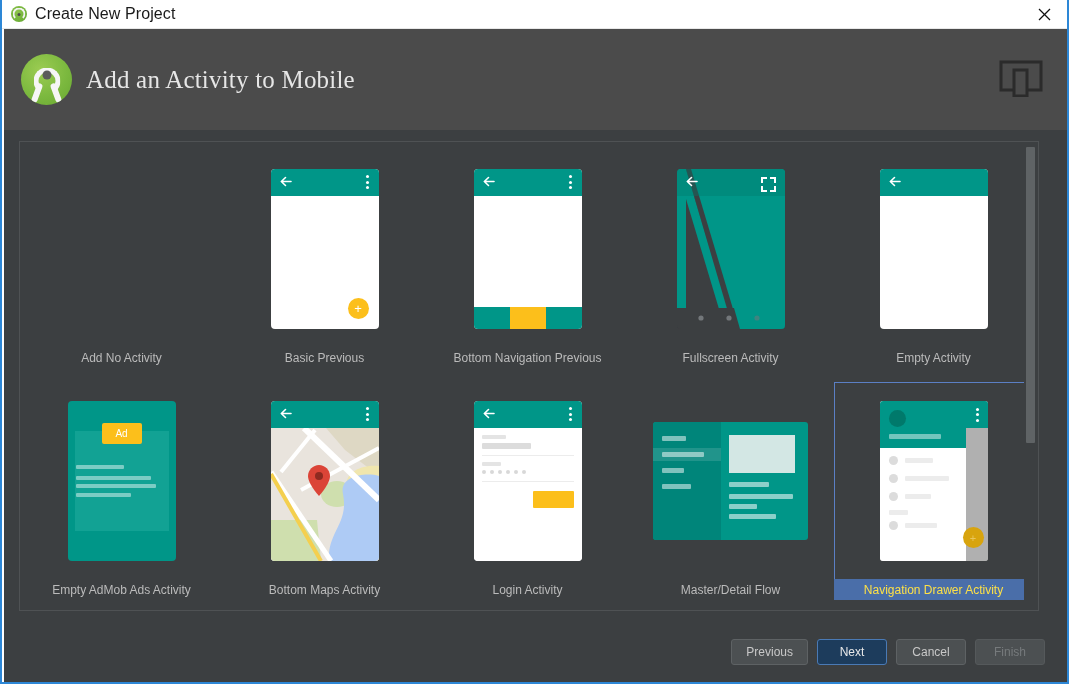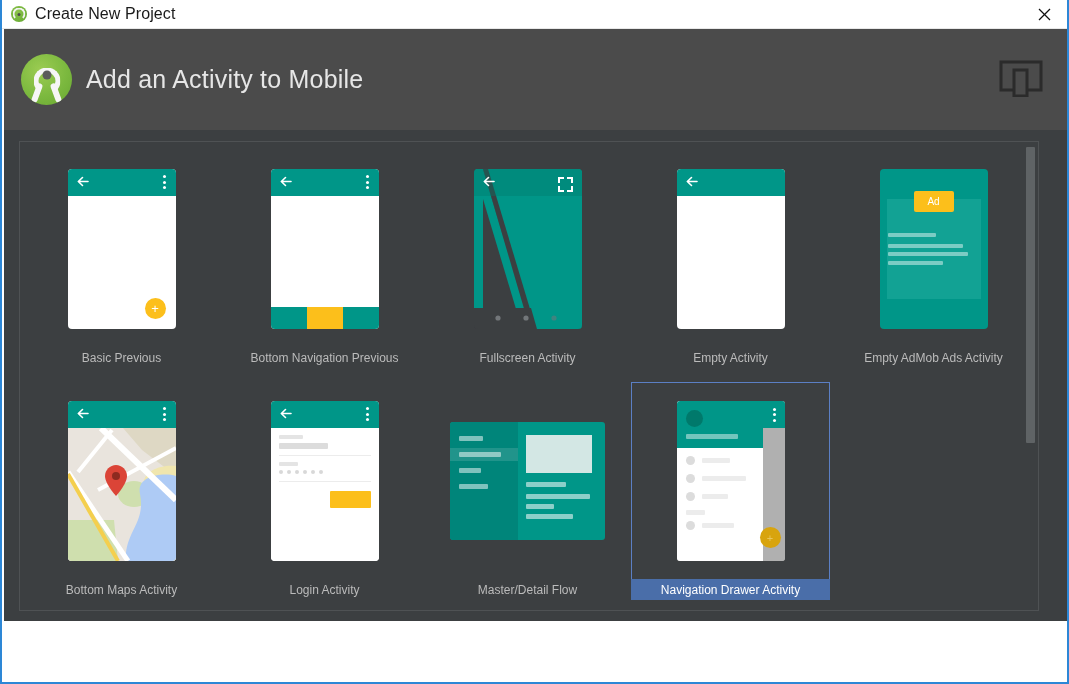--- a/index.html
+++ b/index.html
@@ -96,21 +96,21 @@
   }
   #header-logo .legL, #header-logo .legR {
     position: absolute; bottom: 2px;
     width: 6px; height: 20px;
     background: #f6f6f6; z-index: 2;
   }
   #header-logo .legL { left: 13px; transform: rotate(20deg); border-radius: 3px;}
   #header-logo .legR { right: 13px; transform: rotate(-20deg); border-radius: 3px;}
   #header-title {
     font-size: 25px; color: #e6e6e6;
-    font-weight: 400; letter-spacing: .2px;
+    font-weight: 400; letter-spacing: .2px; font-family: Liberation Serif, serif;
   }
   #header-device-icon {
     position: absolute; right: 24px; top: 50%;
     transform: translateY(-50%);
   }
 
   
   #gallery-outer {
     position: absolute; left: 2px; top: 131px;
     width: 1063px; height: 490px;
@@ -151,21 +151,21 @@
   }
   .cell.selected { }
   .cell.selected .thumb-wrap {
     border: 1px solid #5b7fc4;
     border-bottom: none;
     width: 199px;
     flex: 1 1 auto;
   }
   .cell.selected .cell-label {
     background: #4a6ea9;
-    color: #ffffff;
+    color: #fde047;
     width: 199px;
   }
 
   
   .phone {
     width: 108px; height: 160px;
     border-radius: 4px;
     background: #ffffff;
     overflow: hidden;
     position: relative;
@@ -345,20 +345,24 @@
         <rect x="15" y="11" width="13" height="26" fill="#4b4b4b" stroke="#2b2b2b" stroke-width="3"></rect>
       </svg>
     </div>
   </div>
 
   <div id="gallery-outer">
     <div id="gallery">
 
       <div id="grid">
 
+        <div class="cell">
+          <div class="thumb-wrap"></div>
+          <div class="cell-label">Add No Activity</div>
+        </div>
 
         <div class="cell">
           <div class="thumb-wrap">
             <div class="phone">
               <div class="appbar">
                 <span class="backarrow">
                   <svg width="12" height="11" viewBox="0 0 12 11">
                       <path d="M11 5.5H2M5.5 1.5 1.3 5.5l4.2 4" fill="none" stroke="#fff" stroke-width="1.6" stroke-linecap="round" stroke-linejoin="round"></path>
                     </svg>
                 </span>
@@ -584,14 +588,20 @@
         </div>
 
       </div>
 
       <div id="scroll-track">
         <div id="scroll-thumb"></div>
       </div>
     </div>
   </div>
 
+  <div id="footer">
+    <button class="btn">Previous</button>
+    <button class="btn primary">Next</button>
+    <button class="btn">Cancel</button>
+    <button class="btn disabled">Finish</button>
+  </div>
 
 </div>
 
 </body></html>

